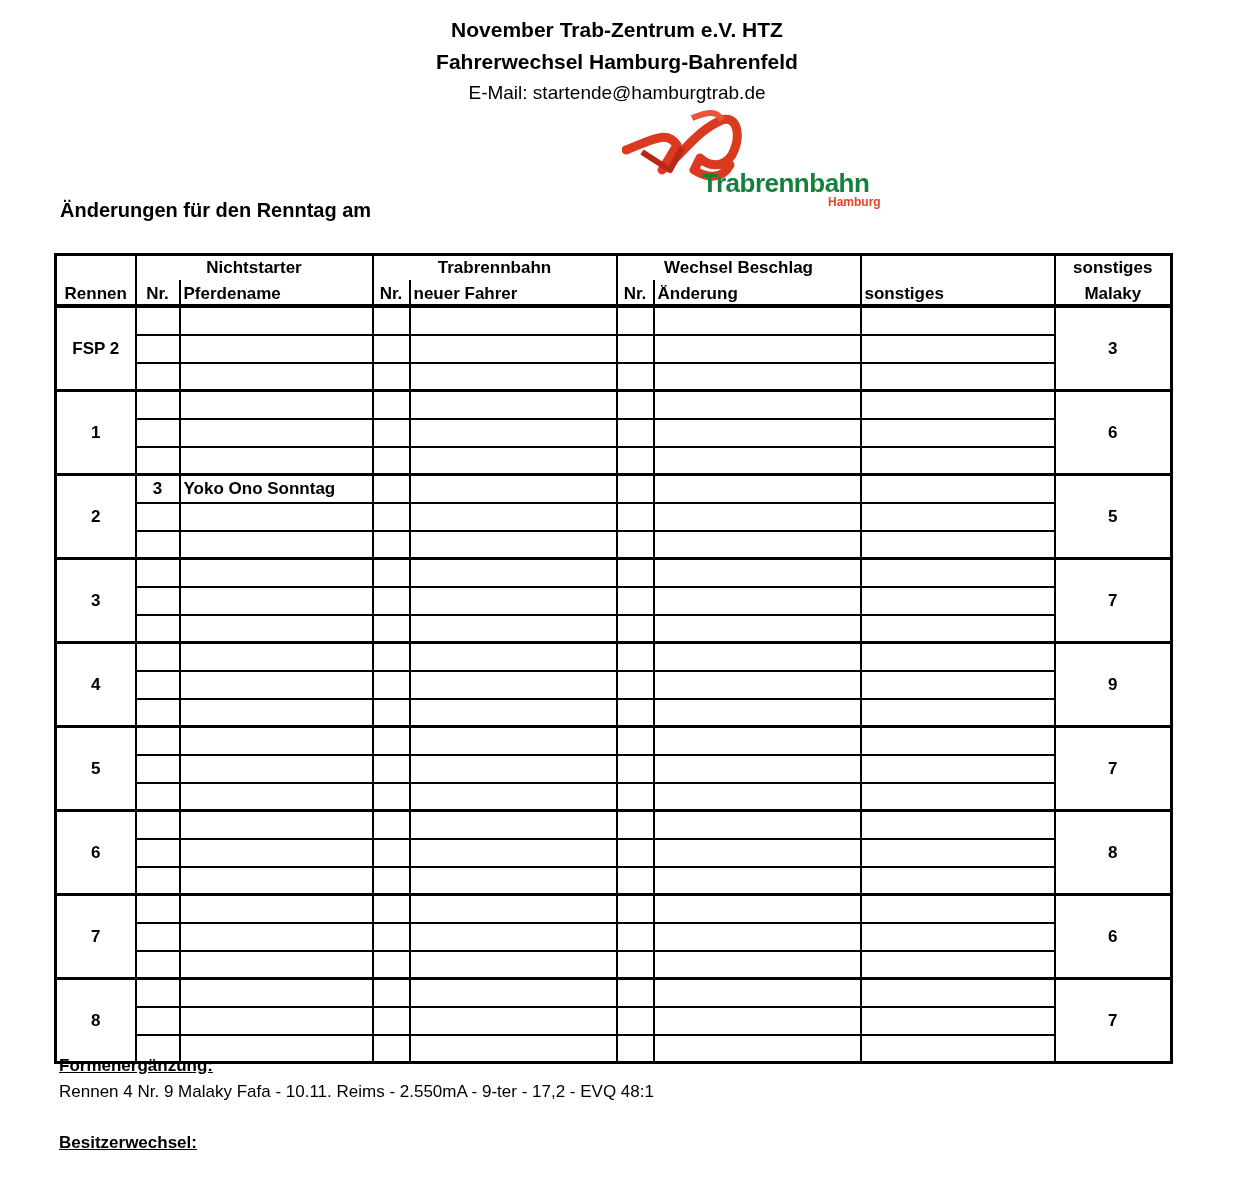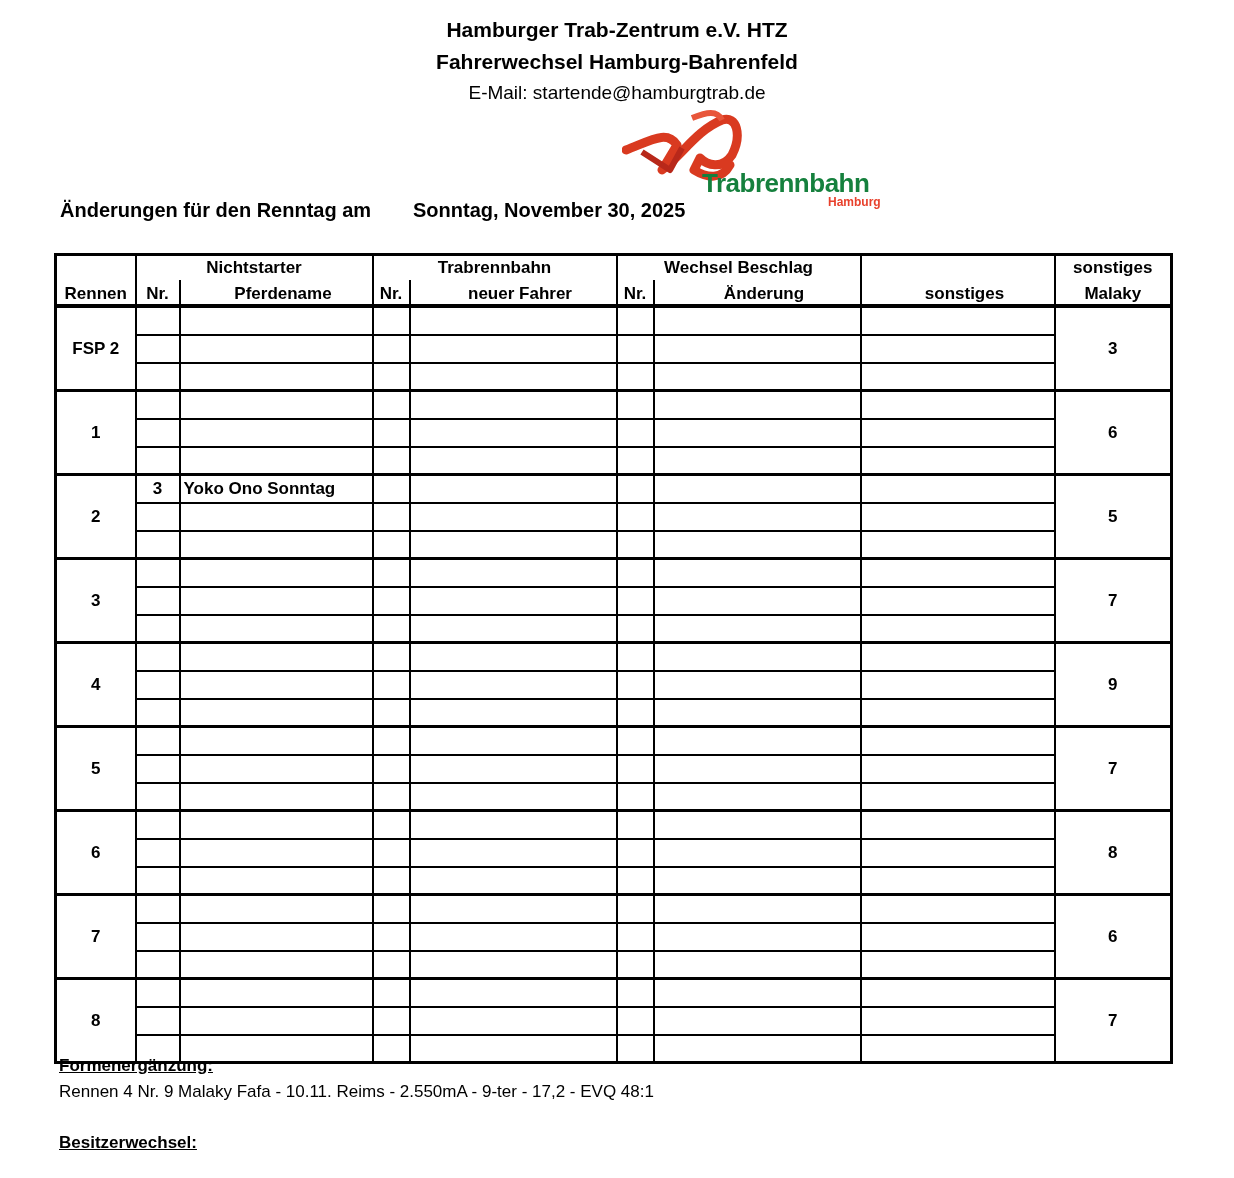--- a/index.html
+++ b/index.html
@@ -10,49 +10,48 @@
   .h3 { top:82px; font-size:19px; }
   .logo { position:absolute; left:622px; top:110px; width:285px; height:105px; }
   .logo-text { position:absolute; left:702px; top:168px; font-size:26px; font-weight:bold; color:#15803d; letter-spacing:-0.5px; }
   .logo-sub { position:absolute; left:828px; top:195px; font-size:12px; font-weight:bold; color:#e8412c; }
   .dayline { position:absolute; left:60px; top:199px; font-size:20px; font-weight:bold; }
   .dayline .date { position:absolute; left:353px; white-space:nowrap; }
   table.grid { position:absolute; left:54px; top:253px; border-collapse:collapse; table-layout:fixed; border:3px solid #000; }
   table.grid td, table.grid th { border:2px solid #000; padding:0; font-size:17px; font-weight:bold; }
   table.grid thead th { font-weight:bold; height:24px; vertical-align:bottom; }
   table.grid thead tr.top th { border-bottom:none; text-align:center; vertical-align:middle; }
-  table.grid thead tr.sub th { border-top:none; text-align:center; padding-left:14px; }
+  table.grid thead tr.sub th { border-top:none; text-align:left; padding-left:3px; }
   table.grid thead tr.sub th.c { text-align:center; padding-left:0; }
   table.grid thead tr.sub th { border-bottom:4px solid #000; }
   table.grid tbody td { height:24px; }
   td.race { text-align:center; font-size:23px; }
   td.start { text-align:center; font-size:19px; }
   td.nr { text-align:center; }
   td.name { padding-left:3px !important; }
   .section { position:absolute; left:59px; font-size:17px; }
   .section.t { font-weight:bold; text-decoration:underline; }
 </style>
 </head>
 <body>
 
-<div class="hdr h1">Hamburger Trab-Zentrum e.V. HTZ</div>
+<div class="hdr h1">November Trab-Zentrum e.V. HTZ</div>
 <div class="hdr h2">Fahrerwechsel Hamburg-Bahrenfeld</div>
 <div class="hdr h3">E-Mail: startende@hamburgtrab.de</div>
 
 <svg class="logo" viewBox="0 0 285 105">
   <path d="M4 40 C30 30, 45 20, 55 35 L40 60 C60 45, 75 20, 100 10 C115 5, 120 25, 110 45 C100 60, 85 55, 78 48 L72 60 C85 68, 100 70, 108 55" fill="none" stroke="#d93a20" stroke-width="9" stroke-linejoin="round" stroke-linecap="round"></path>
   <path d="M20 42 L48 60 L60 38" fill="none" stroke="#b8281a" stroke-width="6" stroke-linejoin="round"></path>
   <path d="M70 8 C85 2, 95 0, 100 10" fill="none" stroke="#e8563a" stroke-width="6"></path>
 </svg>
 <div class="logo-text">Trabrennbahn</div>
 <div class="logo-sub">Hamburg</div>
 
 <div class="dayline">
   <span>Änderungen für den Renntag am</span>
-  <span class="date">Sonntag, November 30, 2025</span>
 </div>
 
 <table class="grid" id="grid">
   <colgroup>
     <col style="width:80px">
       <col style="width:44px">
       <col style="width:193px">
     <col style="width:37px">
       <col style="width:207px">
     <col style="width:37px">

